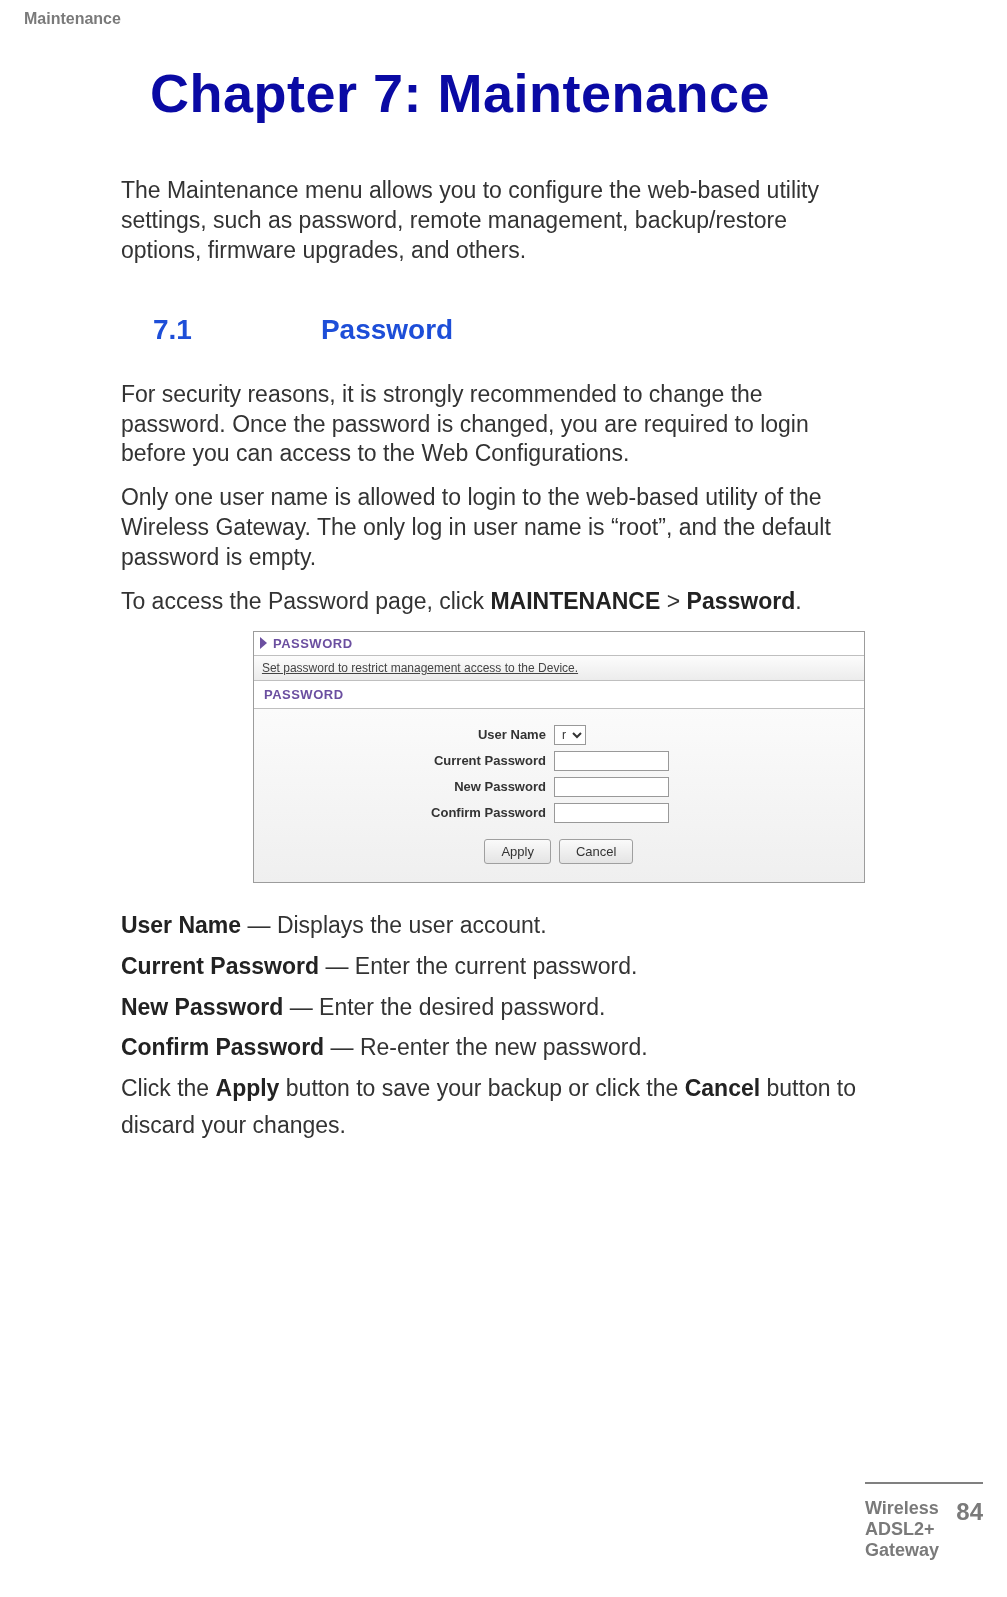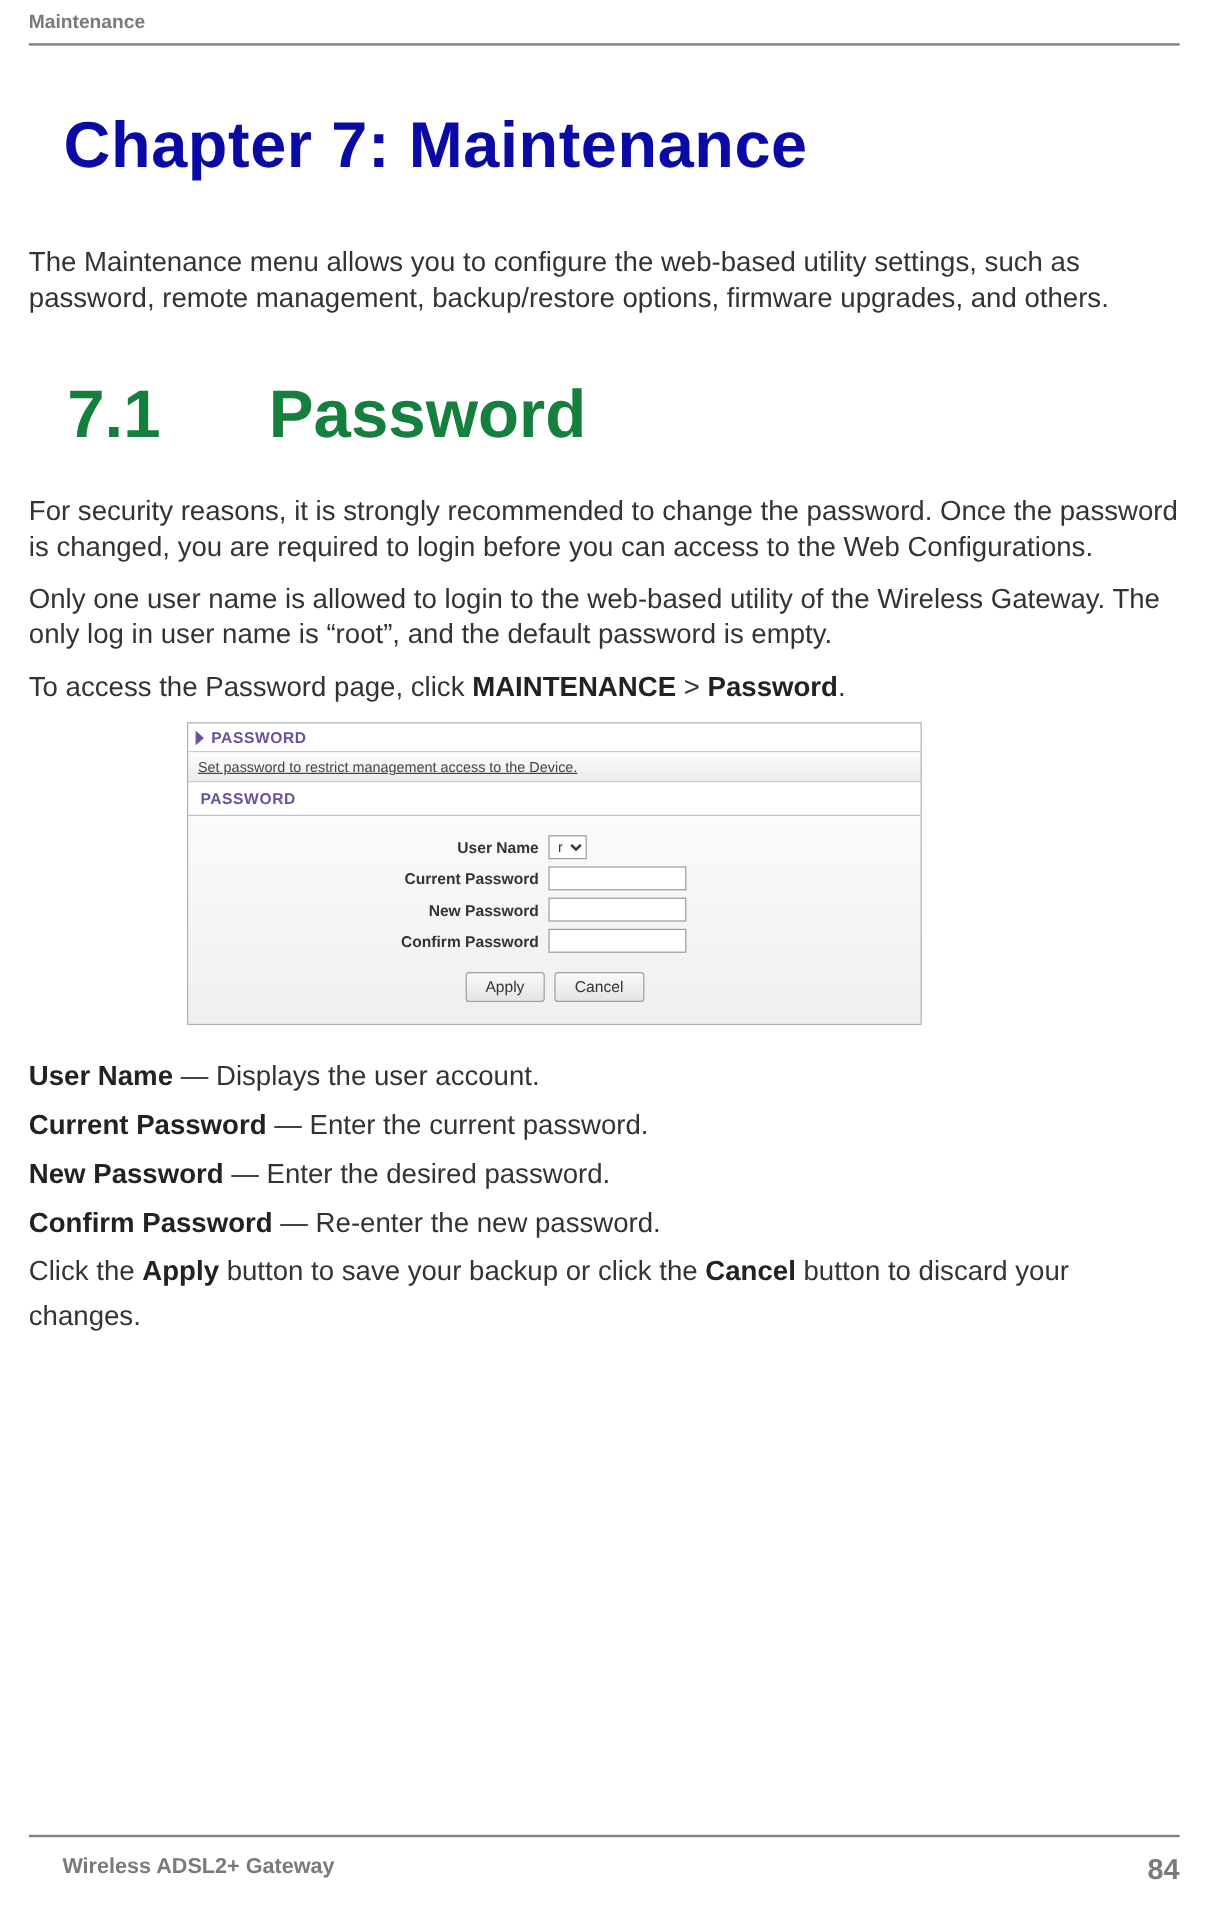--- a/index.html
+++ b/index.html
@@ -9,24 +9,24 @@
     }
     body {
       font-family: "Segoe UI", "Helvetica Neue", Arial, sans-serif;
       background: #fff;
       width: 1007px;
       height: 1597px;
       position: relative;
       color: #333;
     }
     .page {
-      padding: 10px 24px 4px 24px;
+      padding: 10px 24px 16px 24px;
       height: 100%;
       display: flex;
-      flex-direction: column;
+      flex-direction: row;
     }
     .top-header {
       font-size: 16px;
       font-weight: 700;
       color: #7a7a7a;
       padding-bottom: 8px;
     }
     hr.top-rule, hr.bottom-rule {
       border: none;
       border-top: 2px solid #808080;
@@ -45,22 +45,22 @@
       margin-left: 29px;
     }
     p.body {
       font-size: 23px;
       line-height: 1.3;
       color: #333;
       margin-bottom: 14px;
     }
     h2.section {
       font-family: Impact, "Franklin Gothic Bold", "Arial Black", sans-serif;
-      color: #15803d;
-      font-size: 56px;
+      color: #1d4ed8;
+      font-size: 28px;
       font-weight: 700;
       margin: 48px 0 34px 0;
     }
     .sec-num {
       display: inline-block;
       width: 200px;
       padding-left: 32px;
     }
     .b {
       font-weight: 700;
@@ -163,21 +163,20 @@
       margin-top: auto;
       padding-bottom: 20px;
     }
     .footer-inner {
       display: flex;
       justify-content: space-between;
       padding-top: 14px;
       font-size: 18px;
       font-weight: 700;
       color: #7a7a7a;
-      margin-left: 28px;
     }
     .page-num { font-size: 24px; }
   </style>
 </head>
 <body>
 
 <div class="page">
   <div class="top-header">Maintenance</div>
   <hr class="top-rule">
 

